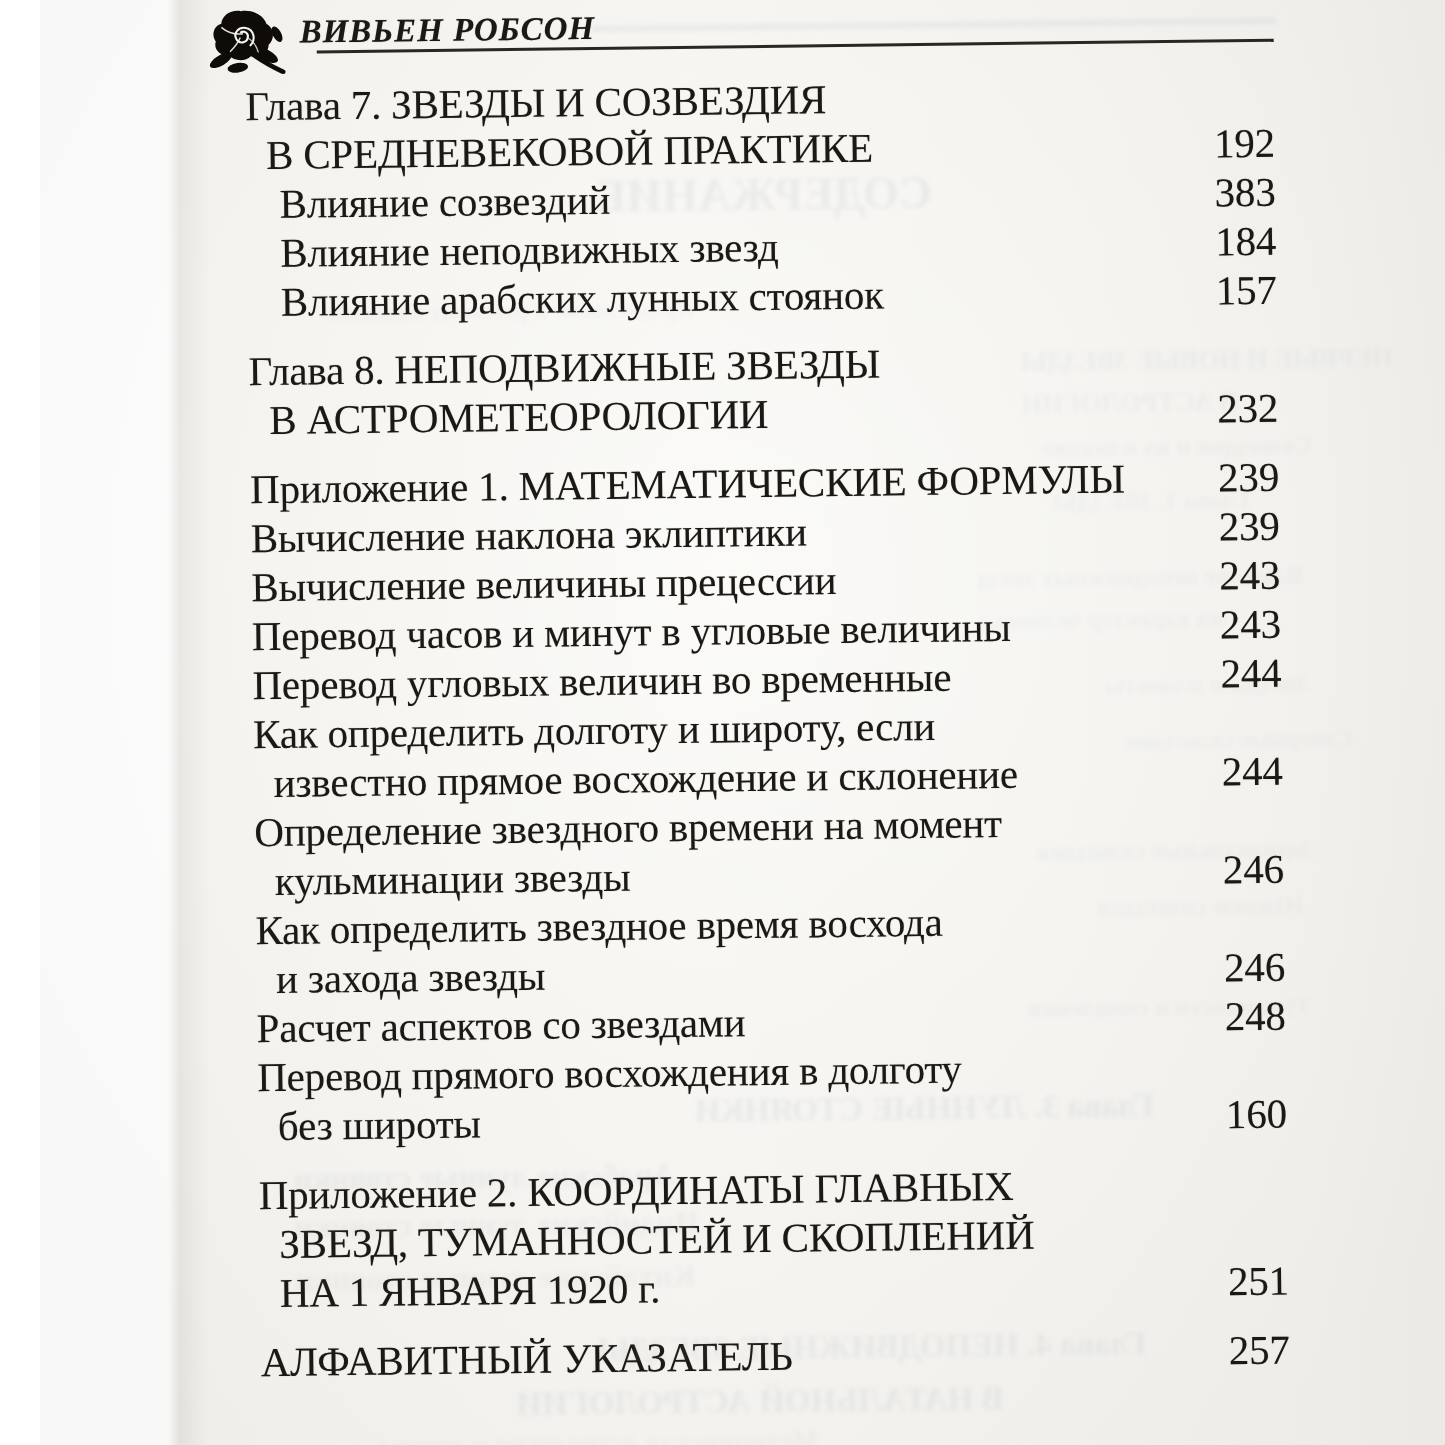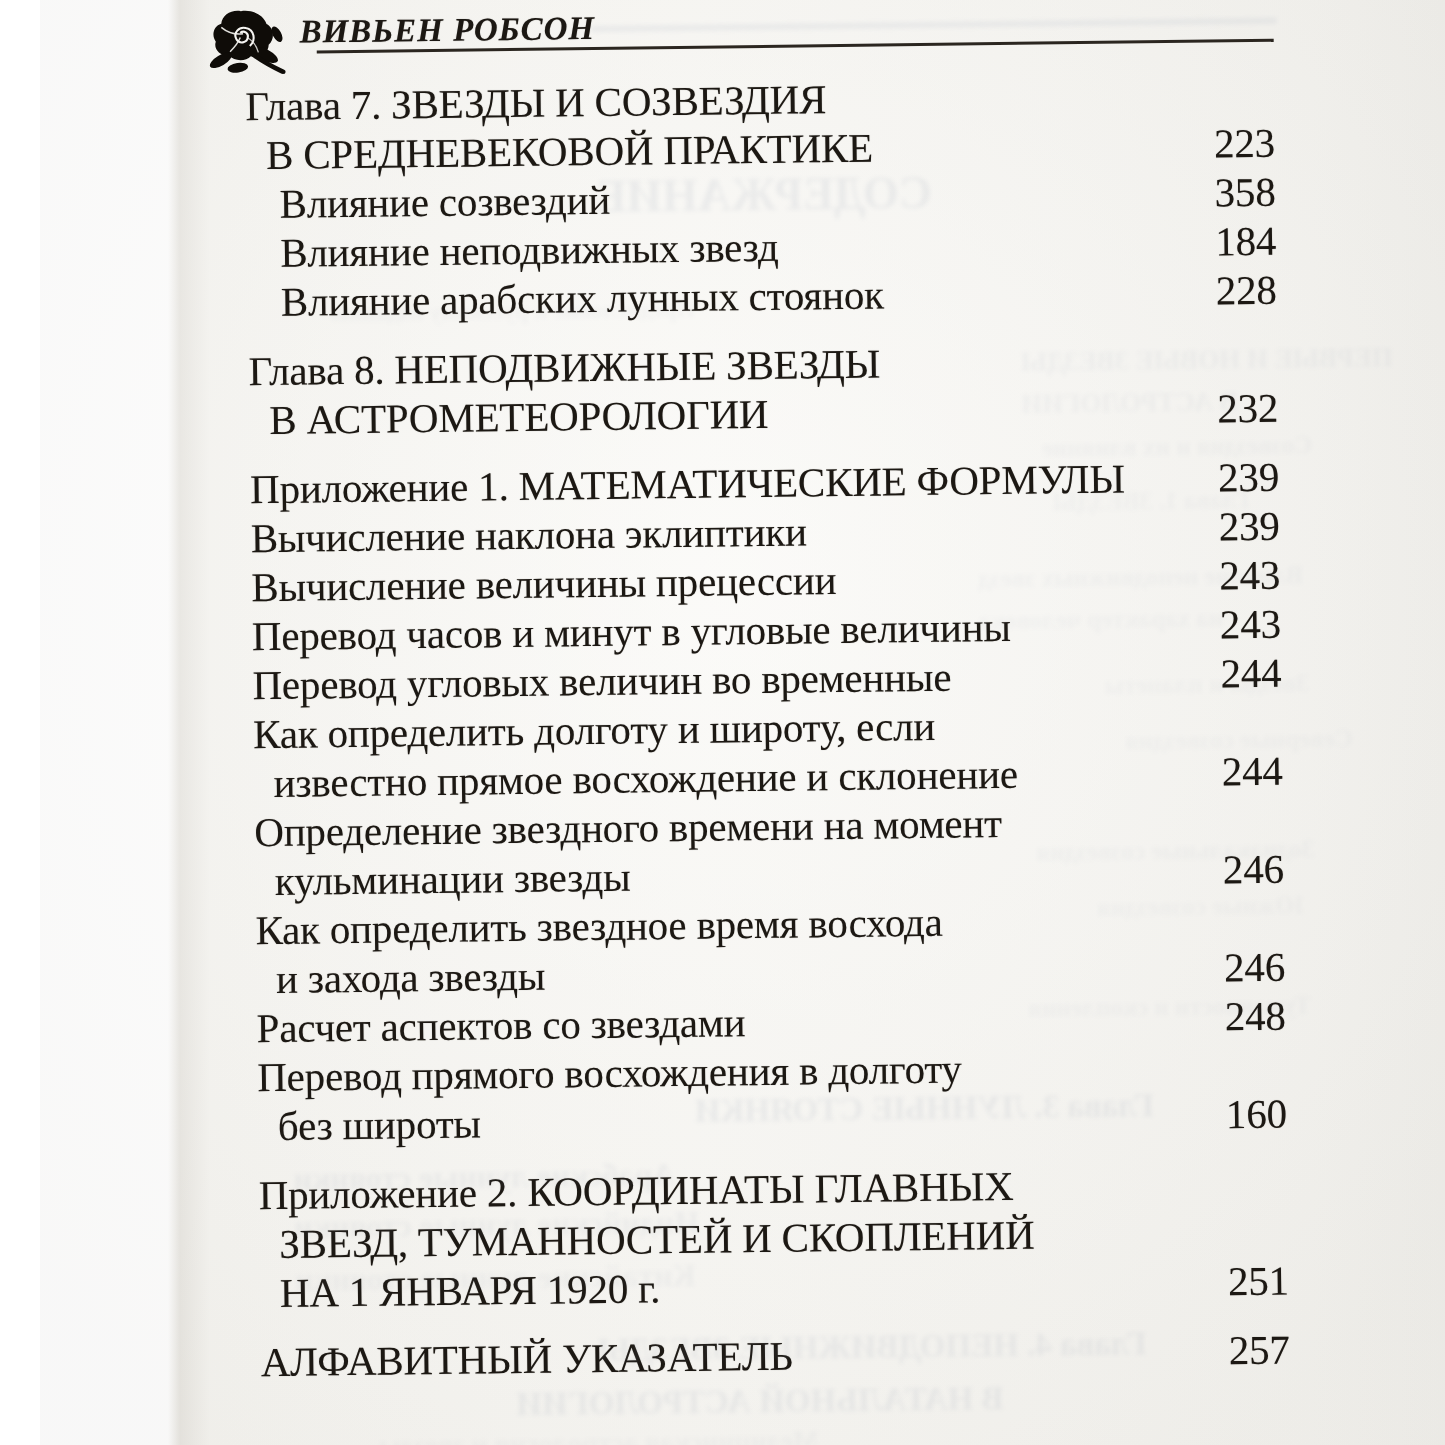--- a/index.html
+++ b/index.html
@@ -59,33 +59,33 @@
 
       <div class="author">ВИВЬЕН РОБСОН</div>
       <div class="rule"></div>
 
       <main class="toc" id="toc">
           <div class="row">
             <span>Глава 7. ЗВЕЗДЫ И СОЗВЕЗДИЯ</span>
           </div>
           <div class="row i1">
             <span>В СРЕДНЕВЕКОВОЙ ПРАКТИКЕ</span>
-            <span class="num">223</span>
+            <span class="num">192</span>
           </div>
           <div class="row i2">
             <span>Влияние созвездий</span>
-            <span class="num">358</span>
+            <span class="num">383</span>
           </div>
           <div class="row i2">
             <span>Влияние неподвижных звезд</span>
             <span class="num">184</span>
           </div>
           <div class="row i2">
             <span>Влияние арабских лунных стоянок</span>
-            <span class="num">228</span>
+            <span class="num">157</span>
           </div>
           <div class="row g">
             <span>Глава 8. НЕПОДВИЖНЫЕ ЗВЕЗДЫ</span>
           </div>
           <div class="row i1">
             <span>В АСТРОМЕТЕОРОЛОГИИ</span>
             <span class="num">232</span>
           </div>
           <div class="row g">
             <span>Приложение 1. МАТЕМАТИЧЕСКИЕ ФОРМУЛЫ</span>

